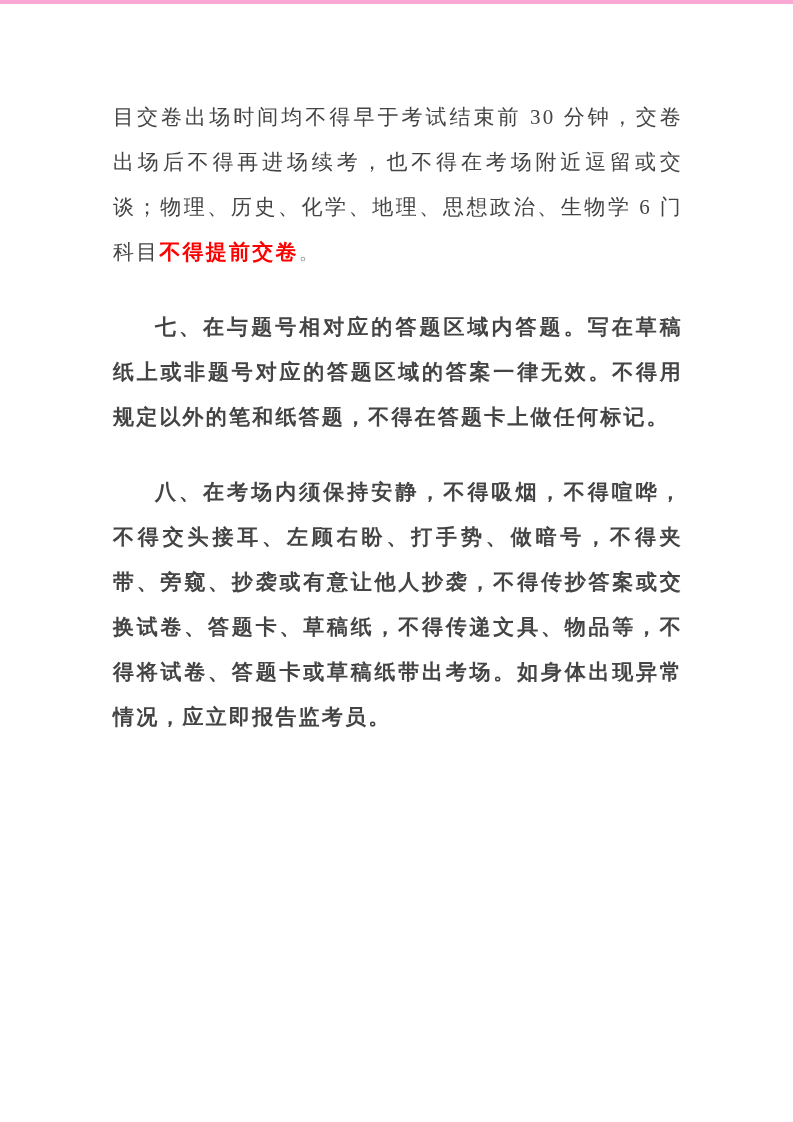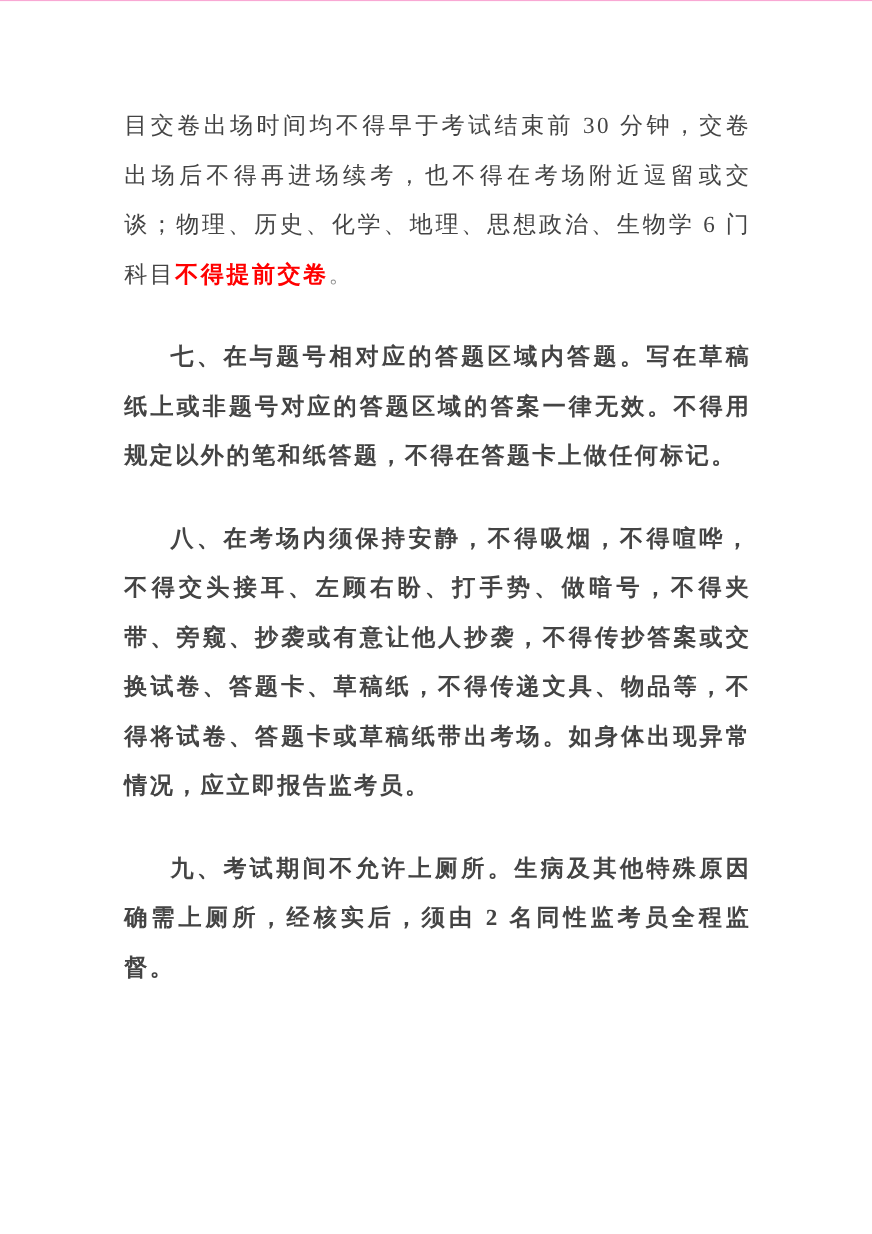--- a/index.html
+++ b/index.html
@@ -11,21 +11,21 @@
     width: 793px;
     height: 1122px;
     overflow: hidden;
     font-family: "Liberation Serif", "DejaVu Serif", serif;
   }
   .page {
     box-sizing: border-box;
     width: 793px;
     height: 912px;
     background: #ffffff;
-    border-top: 1px solid #f9a8d4;
+    border-top: 4px solid #f9a8d4;
     padding: 91px 110px 40px 113px;
   }
   .doc-body {
     width: 570px;
   }
   p.doc-para {
     margin: 0 0 30px 0;
     font-size: 21px;
     line-height: 45px;
     color: #444444;
@@ -61,19 +61,16 @@
     </p>
 
     <p class="doc-para indent">
       <span class="run-normal">七、在与题号相对应的答题区域内答题。写在草稿纸上或非题号对应的答题区域的答案一律无效。不得用规定以外的笔和纸答题，不得在答题卡上做任何标记。</span>
     </p>
 
     <p class="doc-para indent">
       <span class="run-normal">八、在考场内须保持安静，不得吸烟，不得喧哗，不得交头接耳、左顾右盼、打手势、做暗号，不得夹带、旁窥、抄袭或有意让他人抄袭，不得传抄答案或交换试卷、答题卡、草稿纸，不得传递文具、物品等，不得将试卷、答题卡或草稿纸带出考场。如身体出现异常情况，应立即报告监考员。</span>
     </p>
 
-    <p class="doc-para indent">
-      <span class="run-normal">九、考试期间不允许上厕所。生病及其他特殊原因确需上厕所，经核实后，须由 2 名同性监考员全程监督。</span>
-    </p>
 
 
   </div>
 </div>
 
 </body></html>

